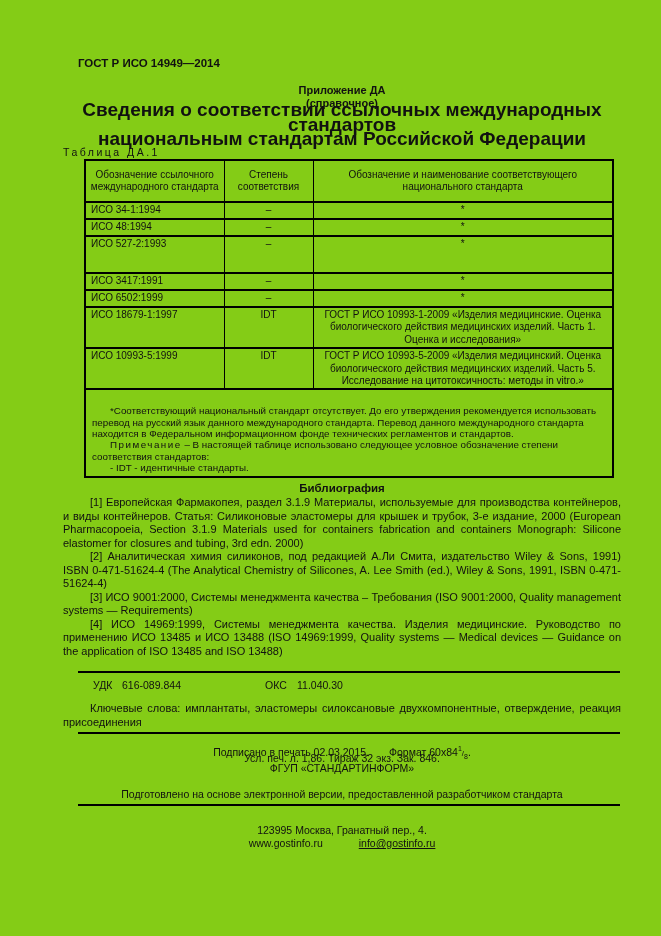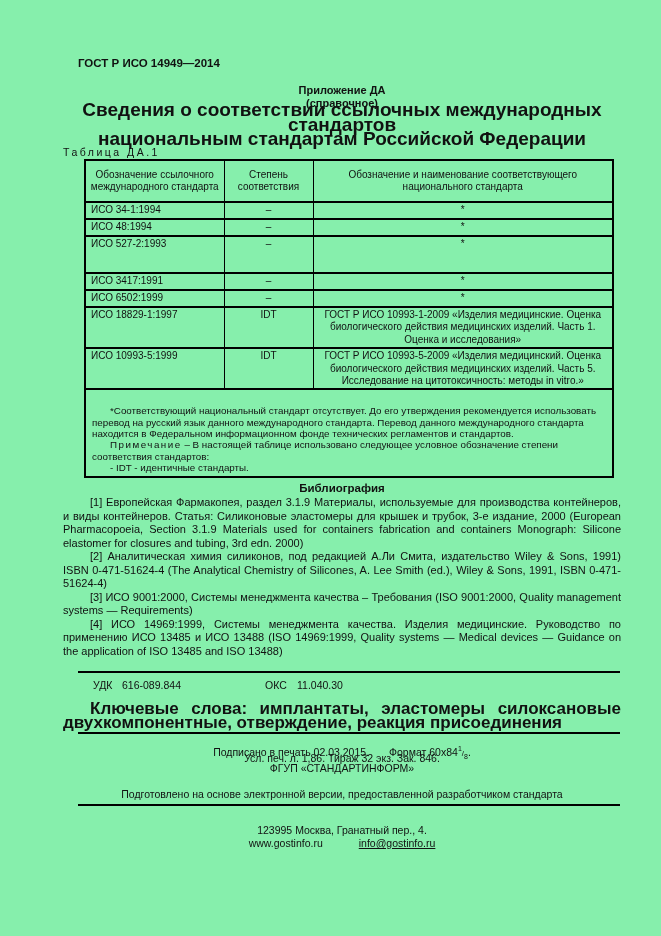--- a/index.html
+++ b/index.html
@@ -1,20 +1,20 @@
 <!DOCTYPE html>
 <html><head>
 <meta charset="utf-8">
 <style>
   html,body { margin:0; padding:0; background:#ffffff; }
   .page {
     position: relative;
     width: 661px;
     height: 936px;
-    background: #86efac;
+    background: #84cc16;
     font-family: "Liberation Sans", "DejaVu Sans", sans-serif;
     color: #111111;
     overflow: hidden;
   }
   .abs { position: absolute; }
   .doc-code { left:78px; top:57px; font-size:11.5px; font-weight:bold; }
   .center-col { left:63px; width:558px; text-align:center; }
   .appendix-label { top:84px; font-size:11px; font-weight:bold; }
   .appendix-type  { top:97px; font-size:11px; font-weight:bold; }
   .appendix-title { top:103px; font-size:19px; font-weight:bold; line-height:14.5px; }
@@ -48,21 +48,21 @@
   .rule1 { top:671px; }
   .rule2 { top:732px; }
   .rule3 { top:804px; }
 
   .codes-line { top:679px; left:0; width:661px; font-size:10.5px; }
   .udk-label { position:absolute; left:93px; }
   .udk-value { position:absolute; left:122px; }
   .oks-label { position:absolute; left:265px; }
   .oks-value { position:absolute; left:297px; }
 
-  .keywords { left:63px; top:702px; width:558px; font-size:17px; line-height:13.5px; text-align:justify;font-weight:bold; }
+  .keywords { left:63px; top:702px; width:558px; font-size:11px; line-height:13.5px; text-align:justify; }
   .keywords p { margin:0; text-indent:27px; }
 
   .imprint-line { font-size:10.5px; }
   .line-signed { top:745px; }
   .line-print  { top:752px;text-align:center; }
   .line-prepared { top:788px; }
   .gap { display:inline-block; width:20px; }
   .imprint-line sup { font-size:7px; vertical-align:super; }
   .imprint-line sub { font-size:7px; vertical-align:sub; }
   .frac-slash { font-size:8px; }
@@ -121,21 +121,21 @@
         <td class="c1">ИСО 3417:1991</td>
         <td class="c2">–</td>
         <td class="c3">*</td>
       </tr>
       <tr class="h13">
         <td class="c1">ИСО 6502:1999</td>
         <td class="c2">–</td>
         <td class="c3">*</td>
       </tr>
       <tr>
-        <td class="c1">ИСО 18829-1:1997</td>
+        <td class="c1">ИСО 18679-1:1997</td>
         <td class="c2">IDT</td>
         <td class="c3">ГОСТ Р ИСО 10993-1-2009  «Изделия медицинские. Оценка биологического действия медицинских изделий. Часть 1. Оценка и исследования»</td>
       </tr>
       <tr>
         <td class="c1">ИСО 10993-5:1999</td>
         <td class="c2">IDT</td>
         <td class="c3">ГОСТ Р ИСО 10993-5-2009 «Изделия медицинский. Оценка биологического действия медицинских изделий. Часть 5. Исследование на цитотоксичность: методы in vitro.»</td>
       </tr>
       <tr class="footnote-row">
         <td colspan="3">

